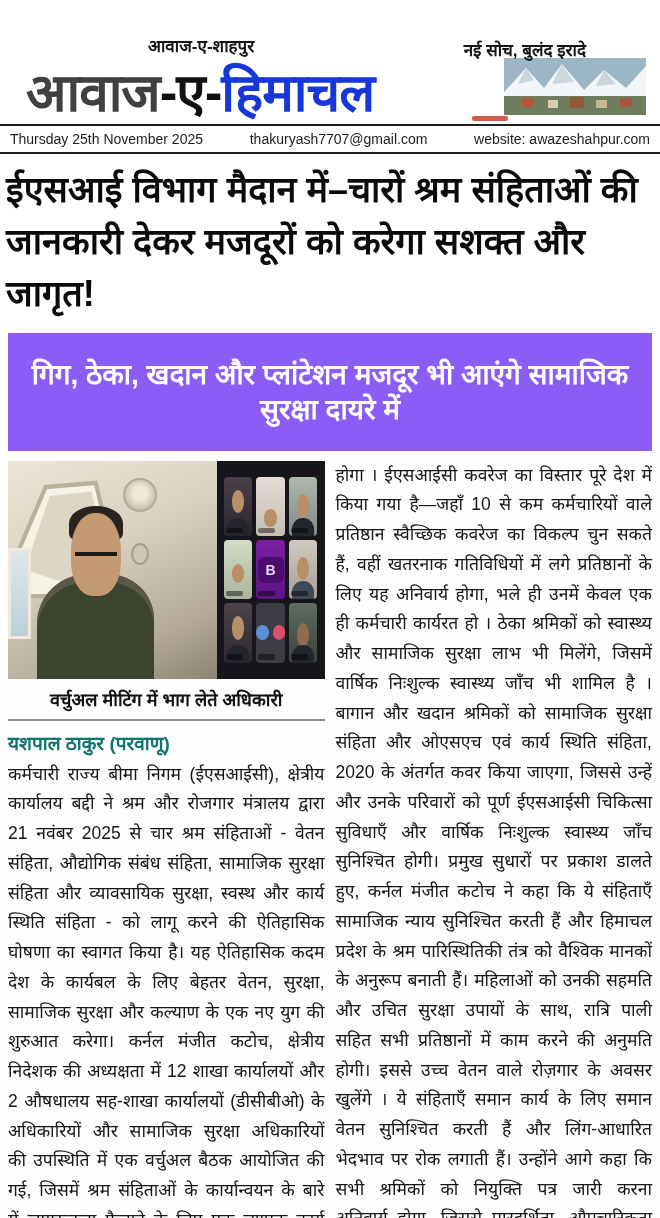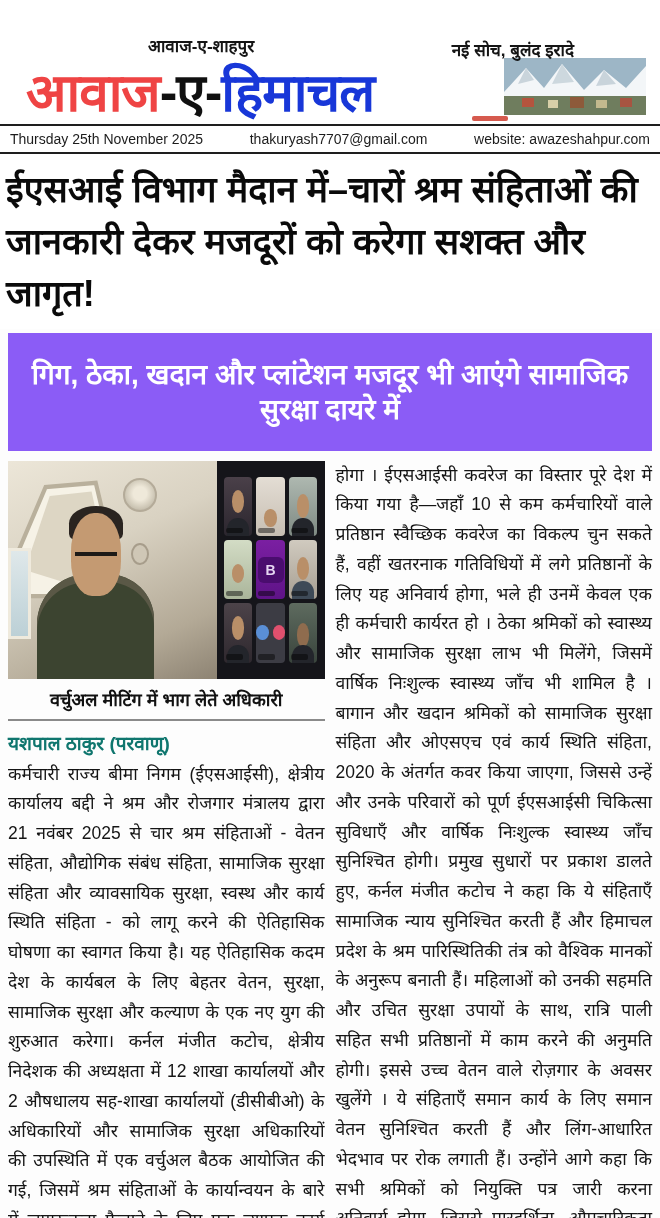--- a/index.html
+++ b/index.html
@@ -10,32 +10,32 @@
     position:relative; overflow:hidden;
   }
   
   .header { position:relative; padding-top:26px; background:#fff; }
   .taglines { position:relative; height:32px;padding-left:28px; }
   .tagline-left {
     position:absolute; left:148px; top:8px;
     font-size:17px; font-weight:bold; color:#151515;
   }
   .tagline-right {
-    position:absolute; right:86px; top:12px;
+    position:absolute; right:74px; top:12px;
     font-size:17px; font-weight:bold; color:#151515;
   }
   .masthead-row {
     display:flex; align-items:flex-end; justify-content:space-between;
     padding:0 14px 6px 26px;
   }
   .masthead-title {
     font-size:53px; font-weight:800; line-height:0.95; letter-spacing:-1px;
     white-space:nowrap;
   }
-  .mh-red  { color:#ef4444; }
+  .mh-red  { color:#404040; }
   .mh-mid  { color:#101010; }
   .mh-blue { color:#1837d8; }
   .mountain-photo { width:142px; height:57px; display:block; margin-bottom:3px; }
   .red-mark {
     position:absolute; right:152px; bottom:3px;
     width:36px; height:5px; background:#d65a4e; border-radius:2px;
   }
   
   .infobar {
     display:flex; justify-content:space-between; align-items:center;

